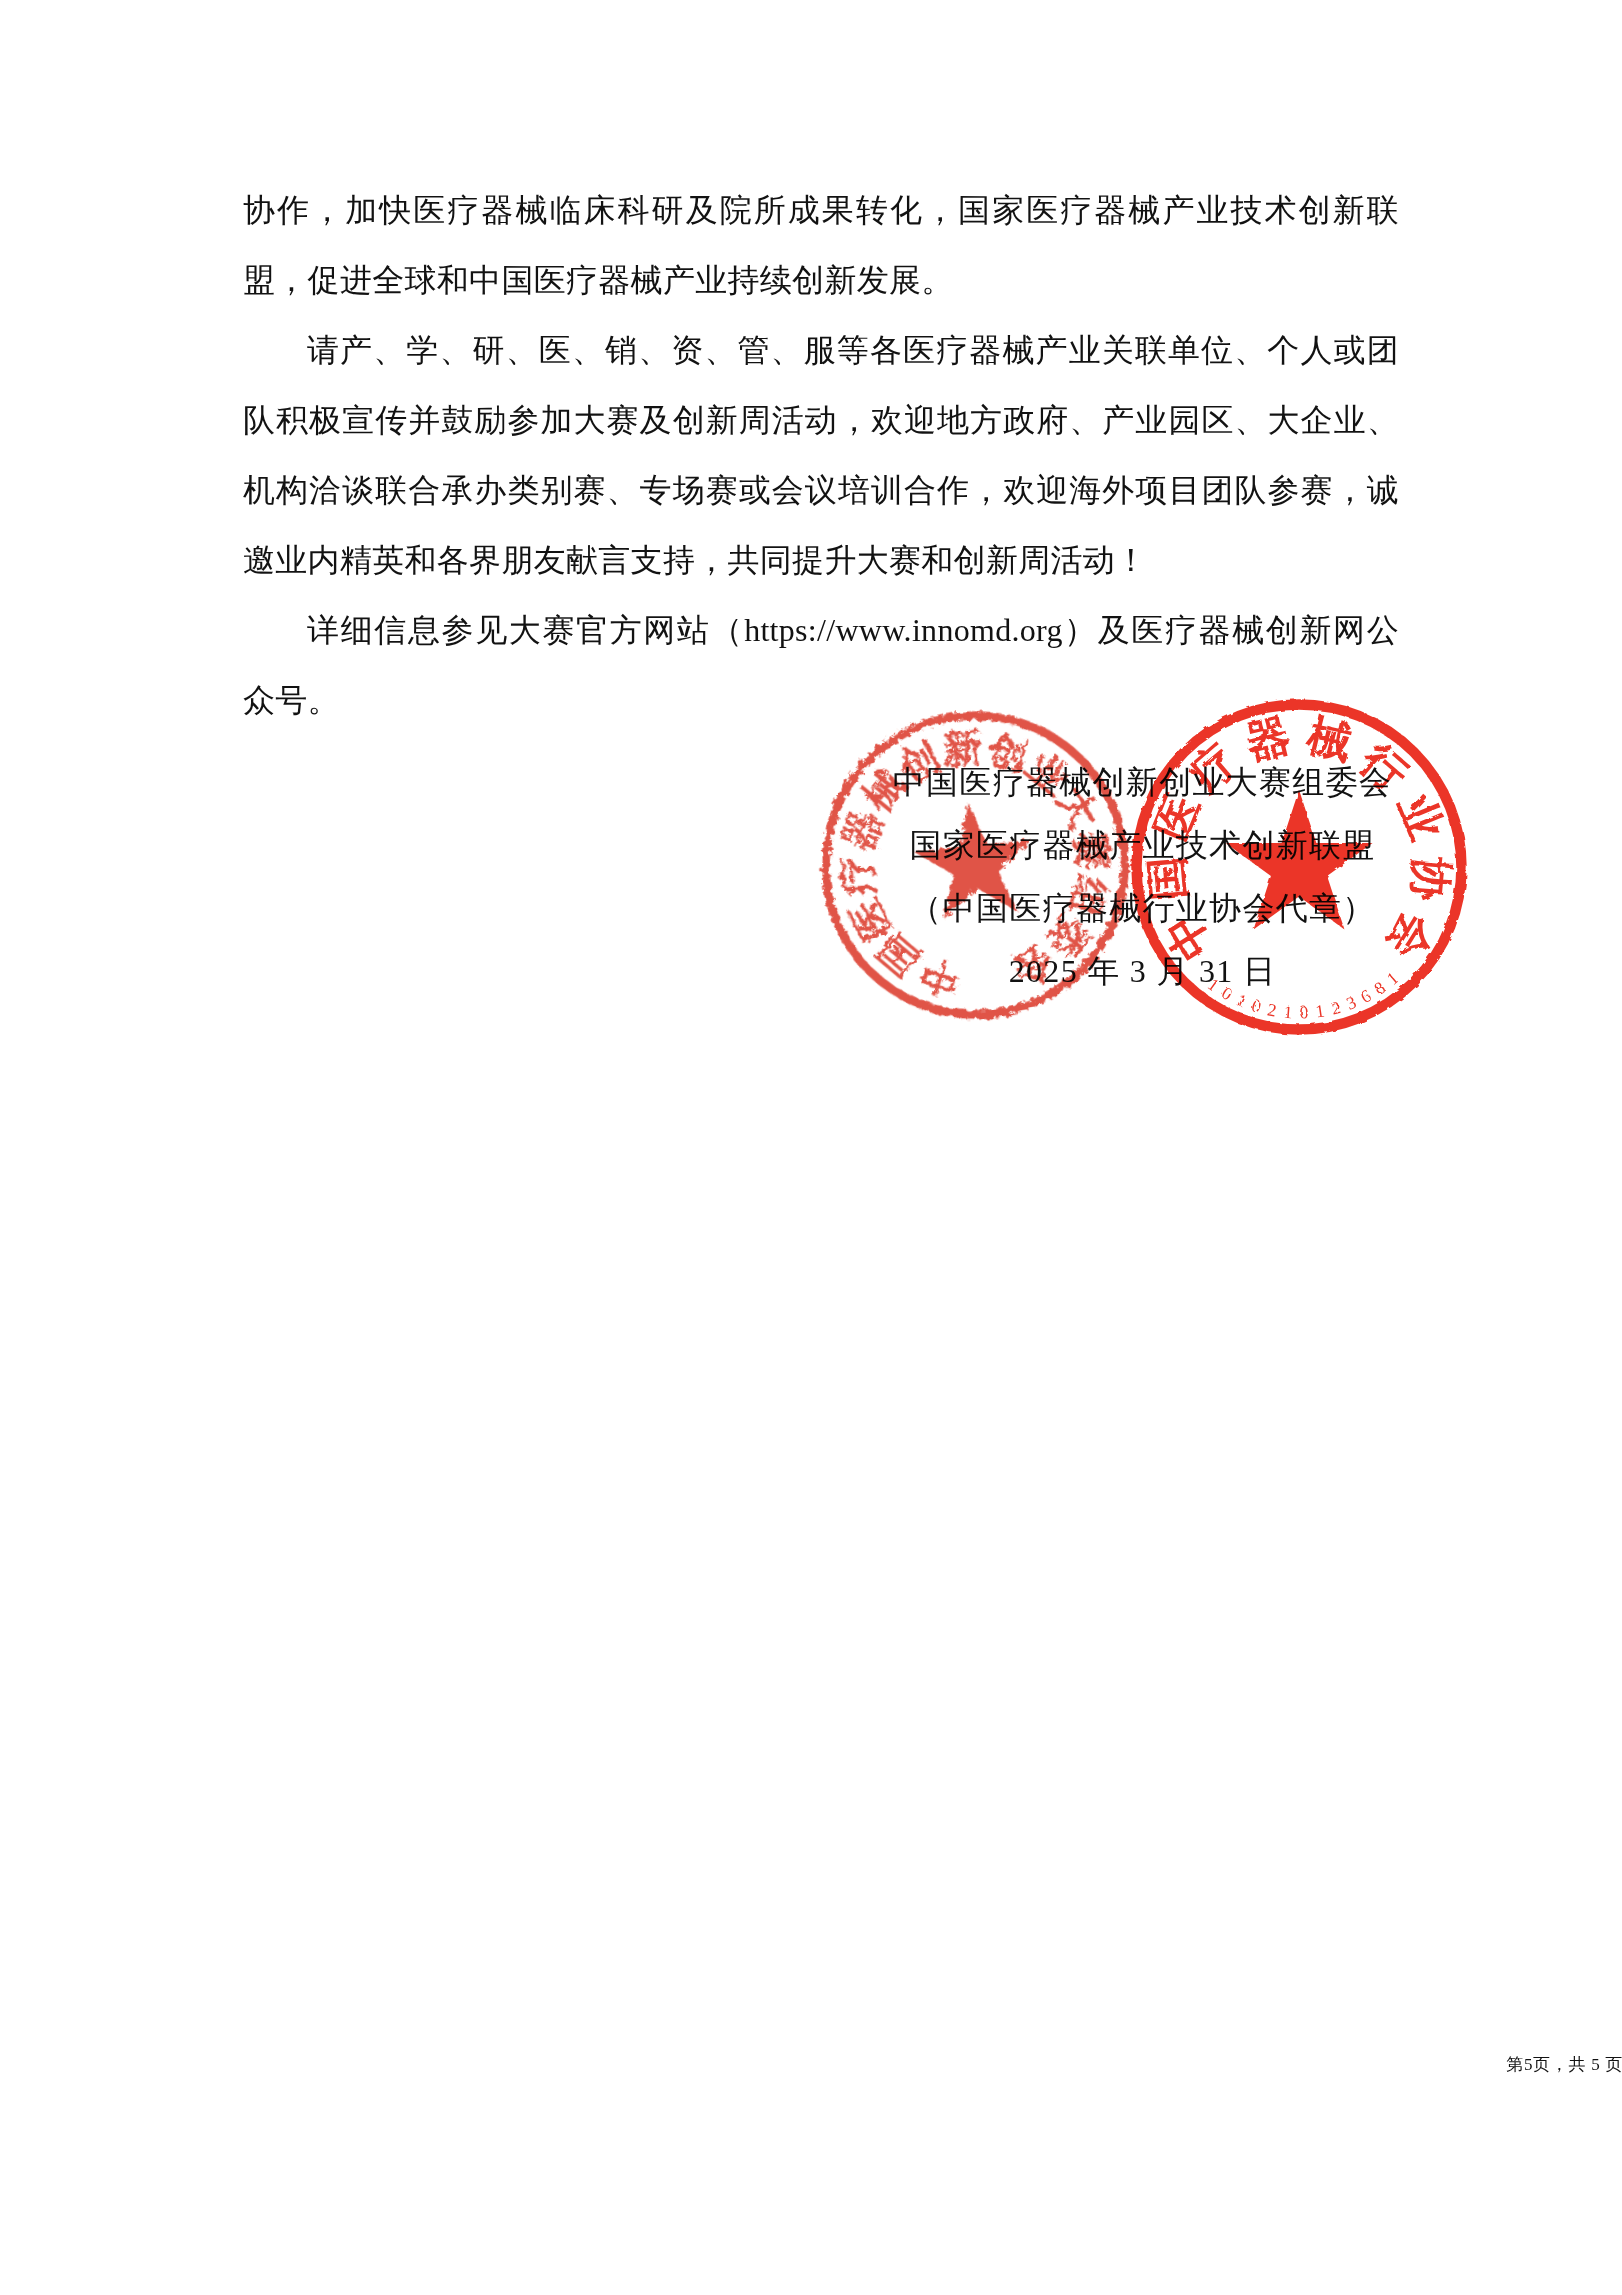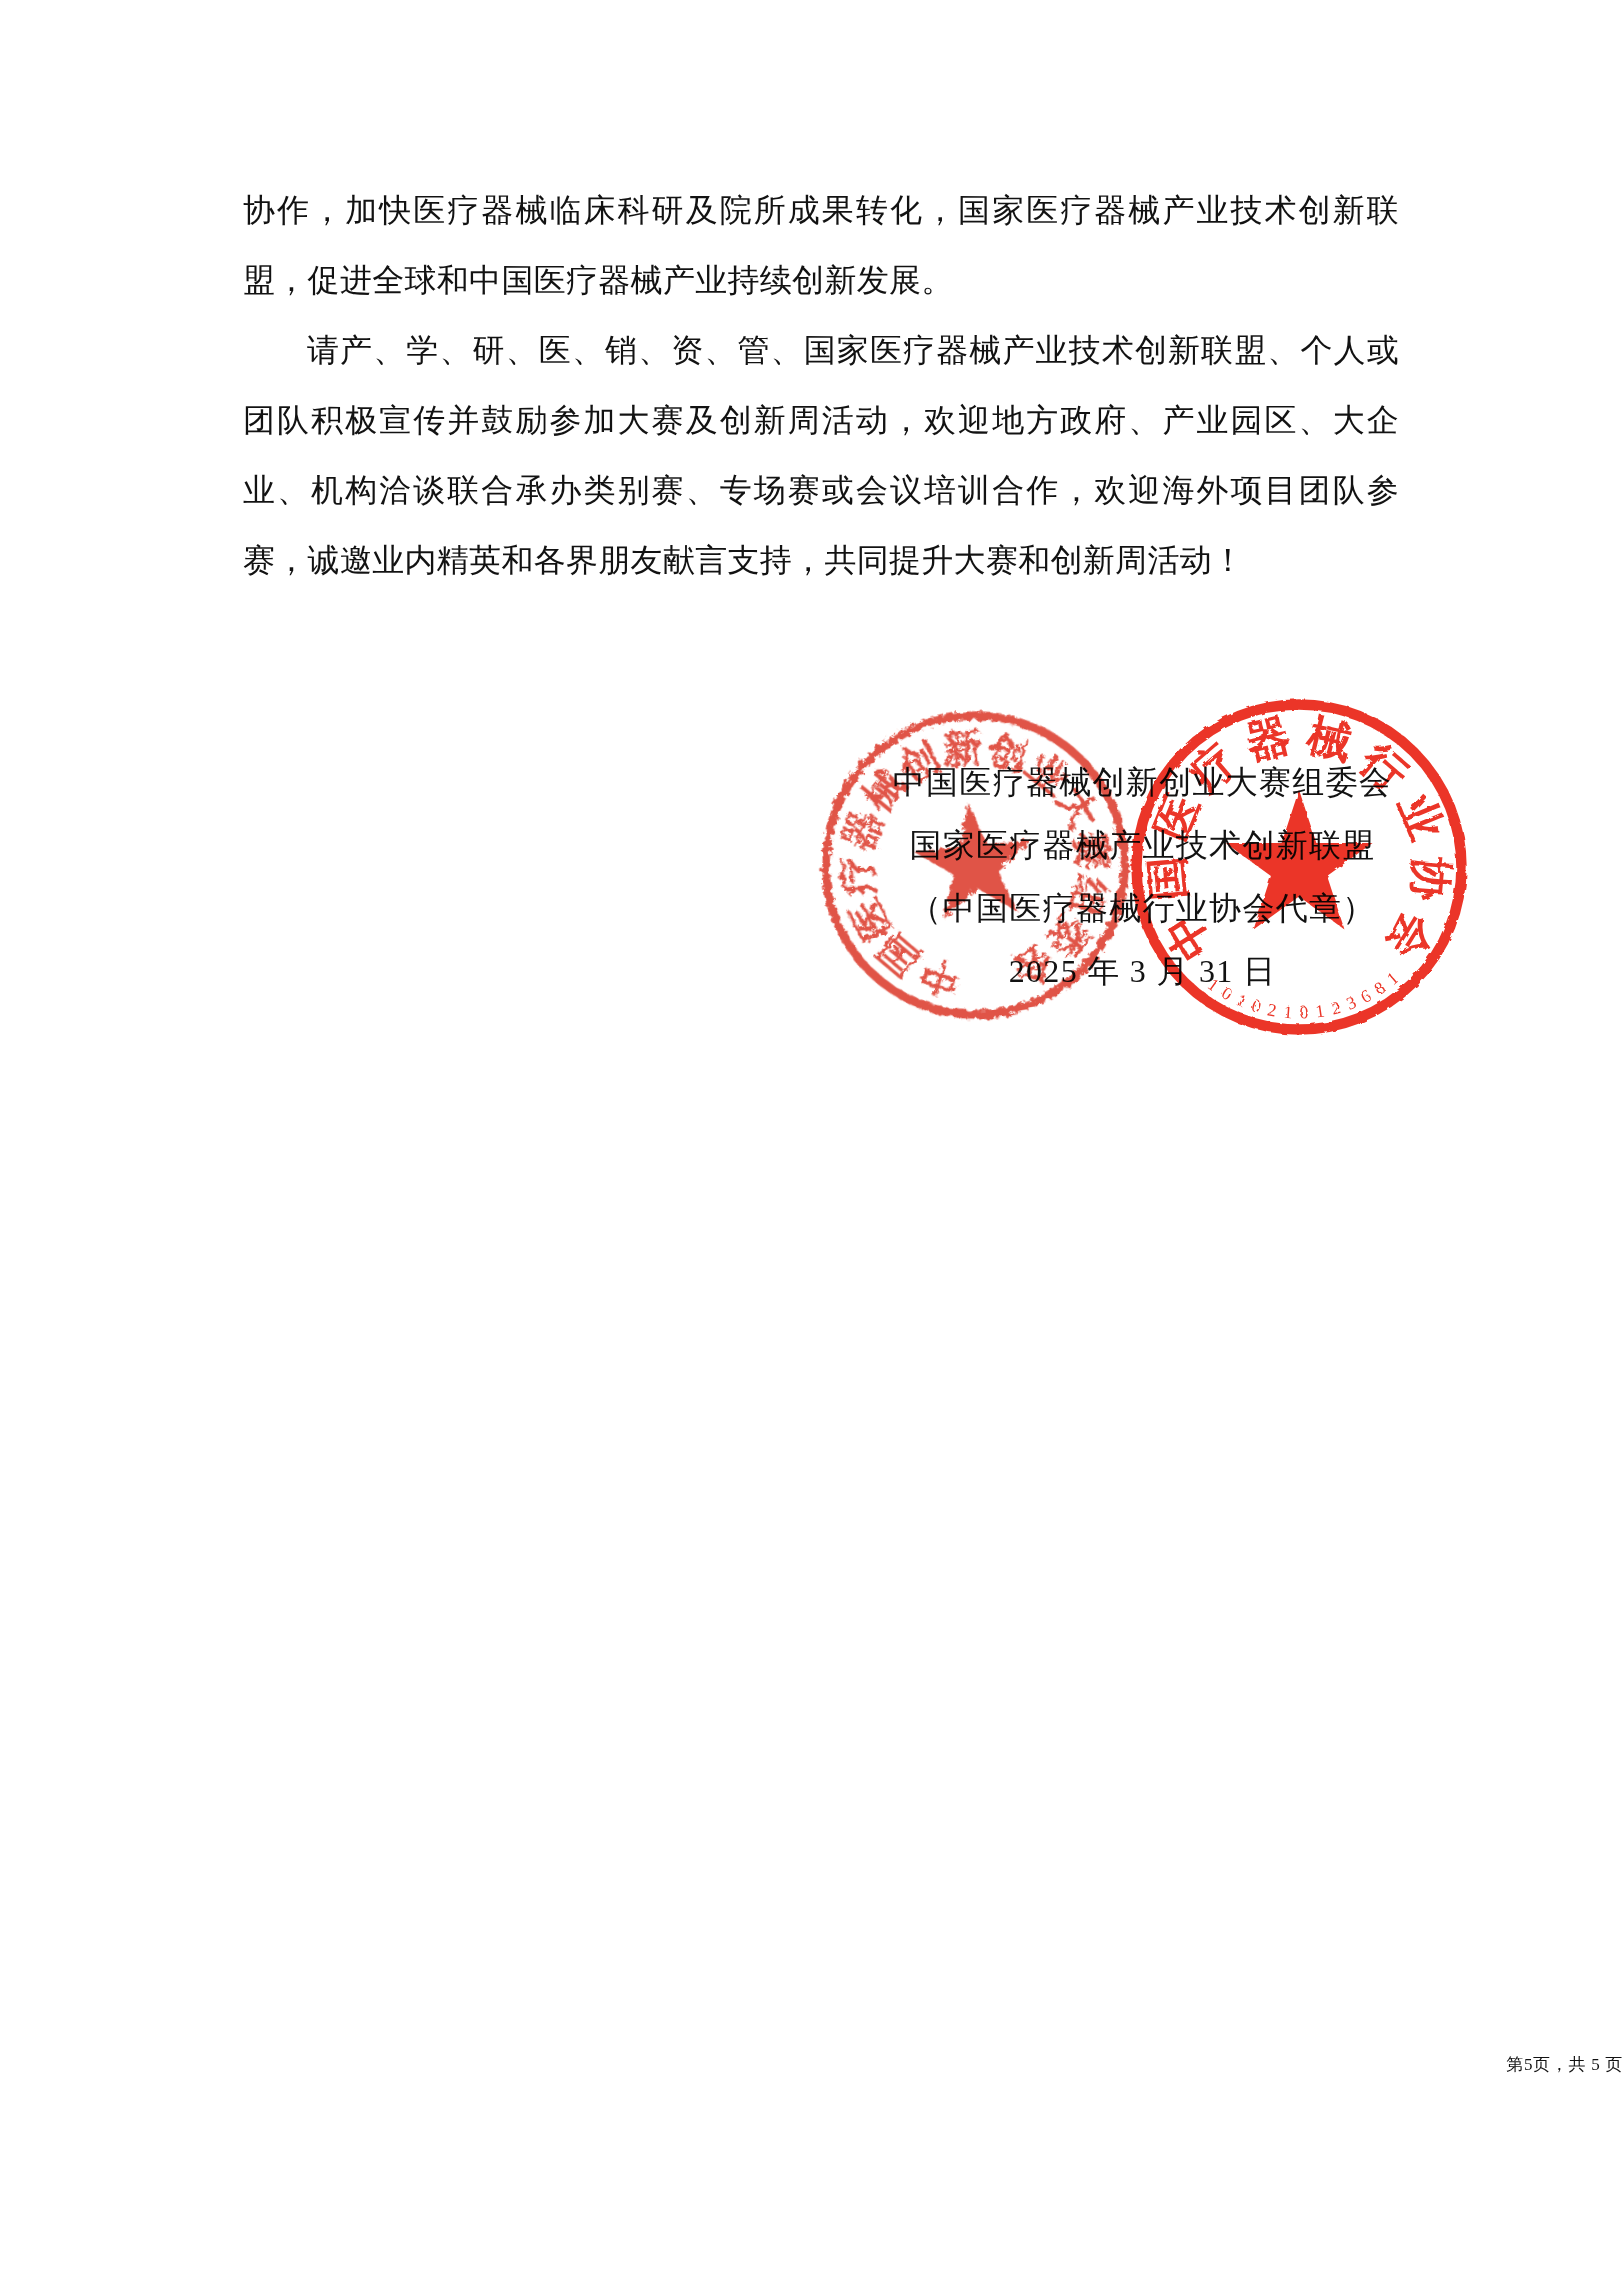--- a/index.html
+++ b/index.html
@@ -66,21 +66,22 @@
       </filter>
       <filter id="grunge2" x="-20%" y="-20%" width="140%" height="140%">
         <feTurbulence type="fractalNoise" baseFrequency="0.09" numOctaves="2" seed="3" result="n"></feTurbulence>
         <feDisplacementMap in="SourceGraphic" in2="n" scale="5"></feDisplacementMap>
       </filter>
     </defs>
   </svg>
 
   <div class="body-text">
     <p>协作，加快医疗器械临床科研及院所成果转化，国家医疗器械产业技术创新联盟，促进全球和中国医疗器械产业持续创新发展。</p>
-    <p class="indent">请产、学、研、医、销、资、管、国家医疗器械产业技术创新联盟、个人或团队积极宣传并鼓励参加大赛及创新周活动，欢迎地方政府、产业园区、大企业、机构洽谈联合承办类别赛、专场赛或会议培训合作，欢迎海外项目团队参赛，诚邀业内精英和各界朋友献言支持，共同提升大赛和创新周活动！</p>
+    <p class="indent">请产、学、研、医、销、资、管、服等各医疗器械产业关联单位、个人或团队积极宣传并鼓励参加大赛及创新周活动，欢迎地方政府、产业园区、大企业、机构洽谈联合承办类别赛、专场赛或会议培训合作，欢迎海外项目团队参赛，诚邀业内精英和各界朋友献言支持，共同提升大赛和创新周活动！</p>
+    <p class="indent">详细信息参见大赛官方网站（https://www.innomd.org）及医疗器械创新网公众号。</p>
   </div>
 
   <div class="signature-block">
     <div class="sig-line">中国医疗器械创新创业大赛组委会</div>
     <div class="sig-line">国家医疗器械产业技术创新联盟</div>
     <div class="sig-line">（中国医疗器械行业协会代章）</div>
     <div class="sig-line">2025 年 3 月 31 日</div>
   </div>
 
   <div id="stamp-layer">

